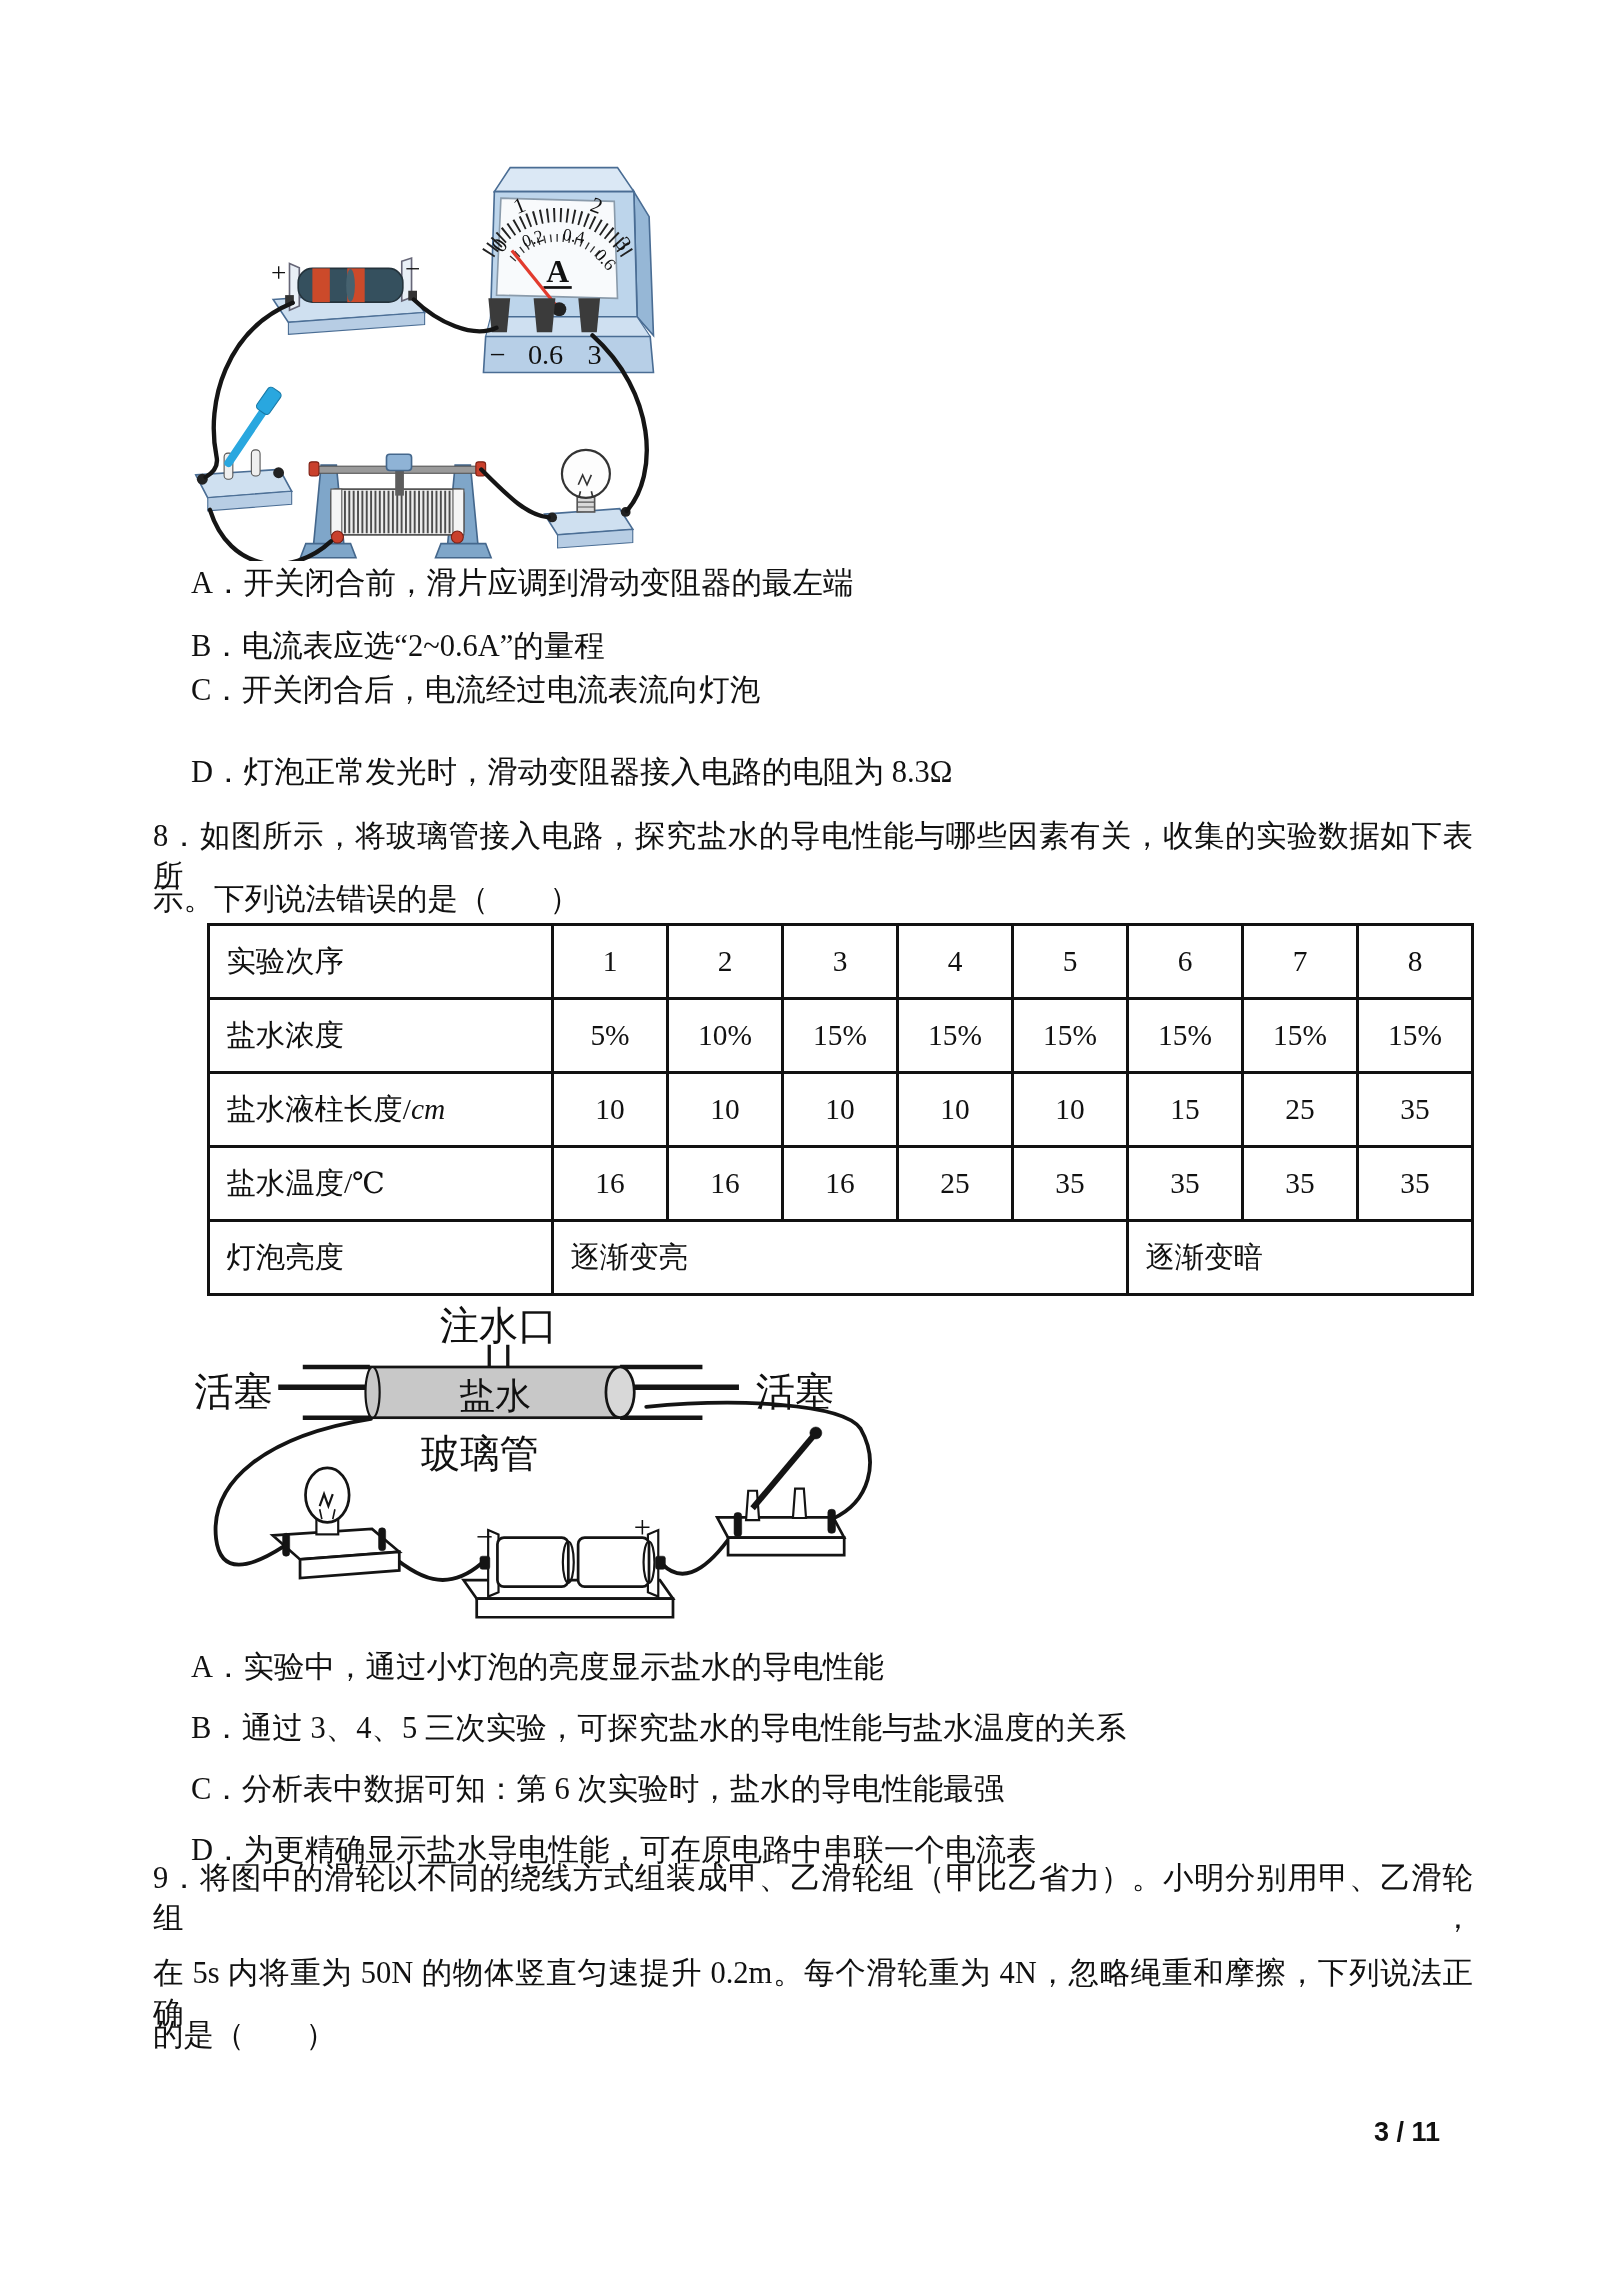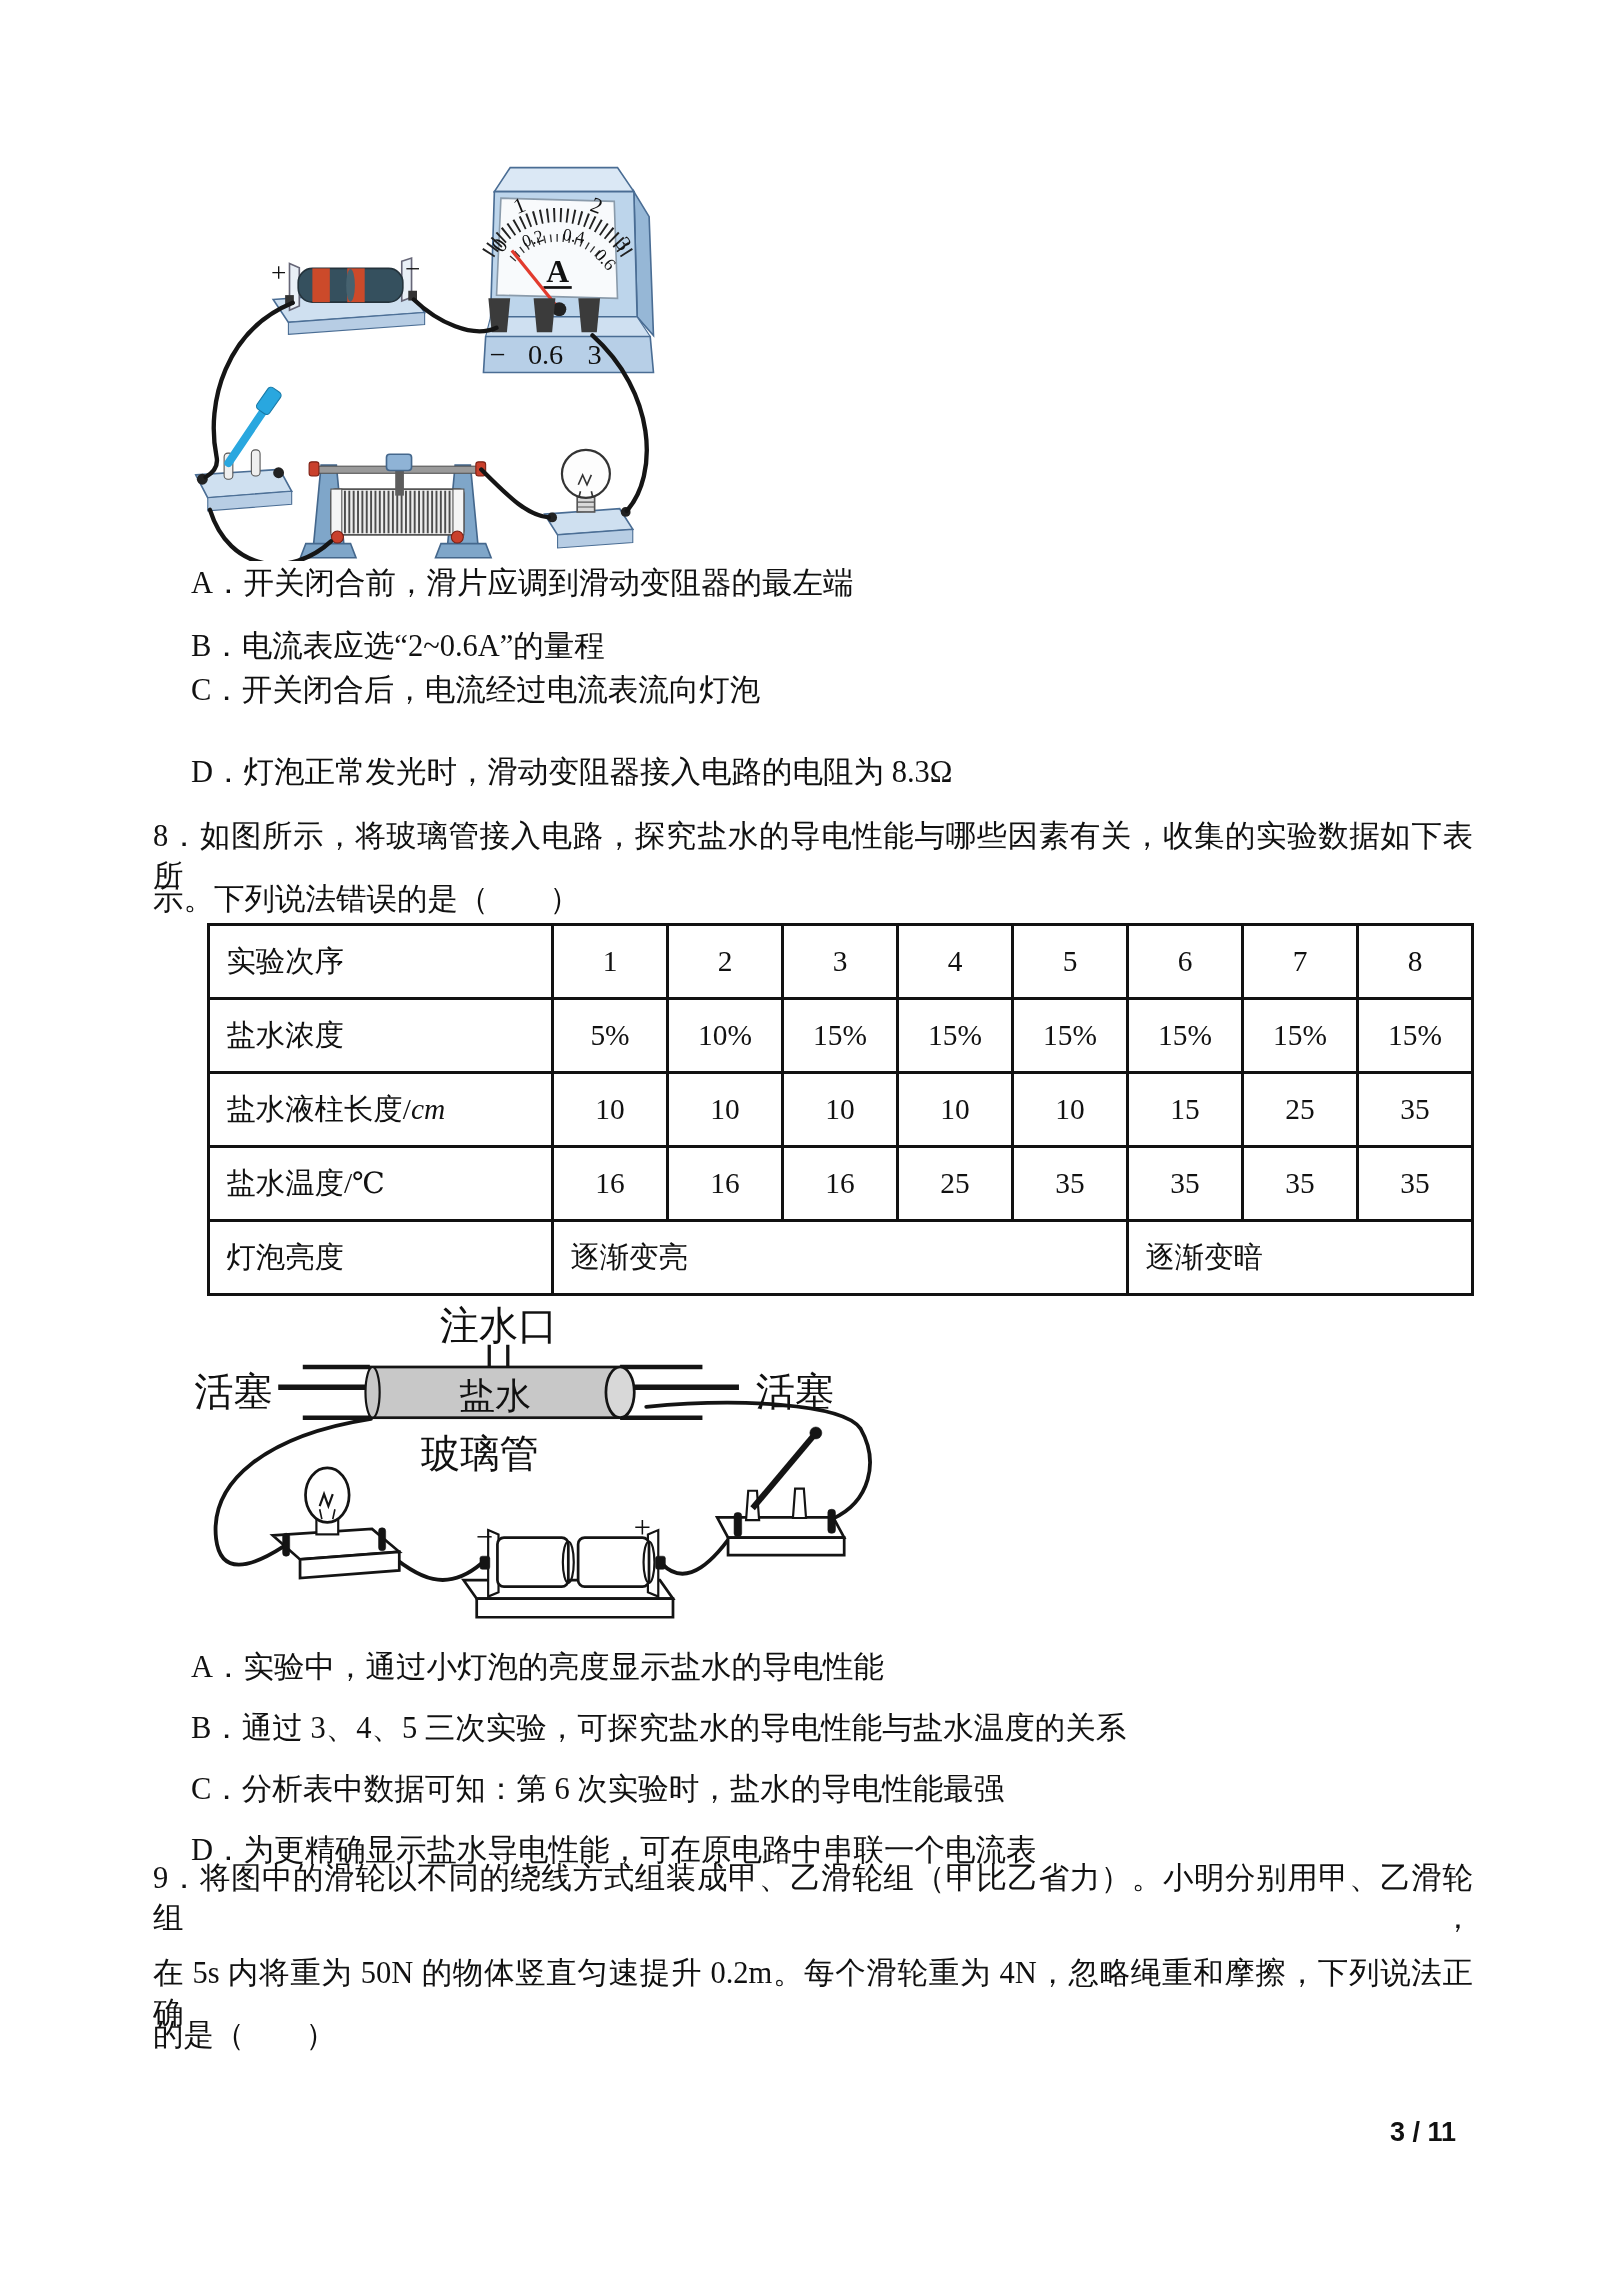--- a/index.html
+++ b/index.html
@@ -8,21 +8,21 @@
   .tline{position:absolute;font-size:30.5px;line-height:40px;white-space:pre;}
   .jline{width:1320px;white-space:normal;text-align:justify;text-align-last:justify;}
   .figure-svg{position:absolute;}
   table.exp{position:absolute;left:207px;top:923px;border-collapse:collapse;table-layout:fixed;
             font-size:29.4px;}
   table.exp td{border:3.3px solid #111;height:71px;vertical-align:middle;padding:0 0 0 16.4px;
                background:#fff;}
   table.exp td.c{text-align:center;padding:0;}
   table.exp i{font-style:italic;}
   .footer{position:absolute;left:1374px;top:2117px;font-family:"Liberation Sans","DejaVu Sans",sans-serif;
-          font-weight:bold;font-size:27px;color:#111;margin-left:16px;}
+          font-weight:bold;font-size:27px;color:#111;}
   svg text{font-family:"Liberation Serif","DejaVu Serif",serif;fill:#111;}
 </style>
 </head>
 <body>
 
 <div class="page">
 
   <svg class="figure-svg" style="left:191px;top:136px" width="622" height="425" viewBox="0 0 1140 780">
 
     <g>

